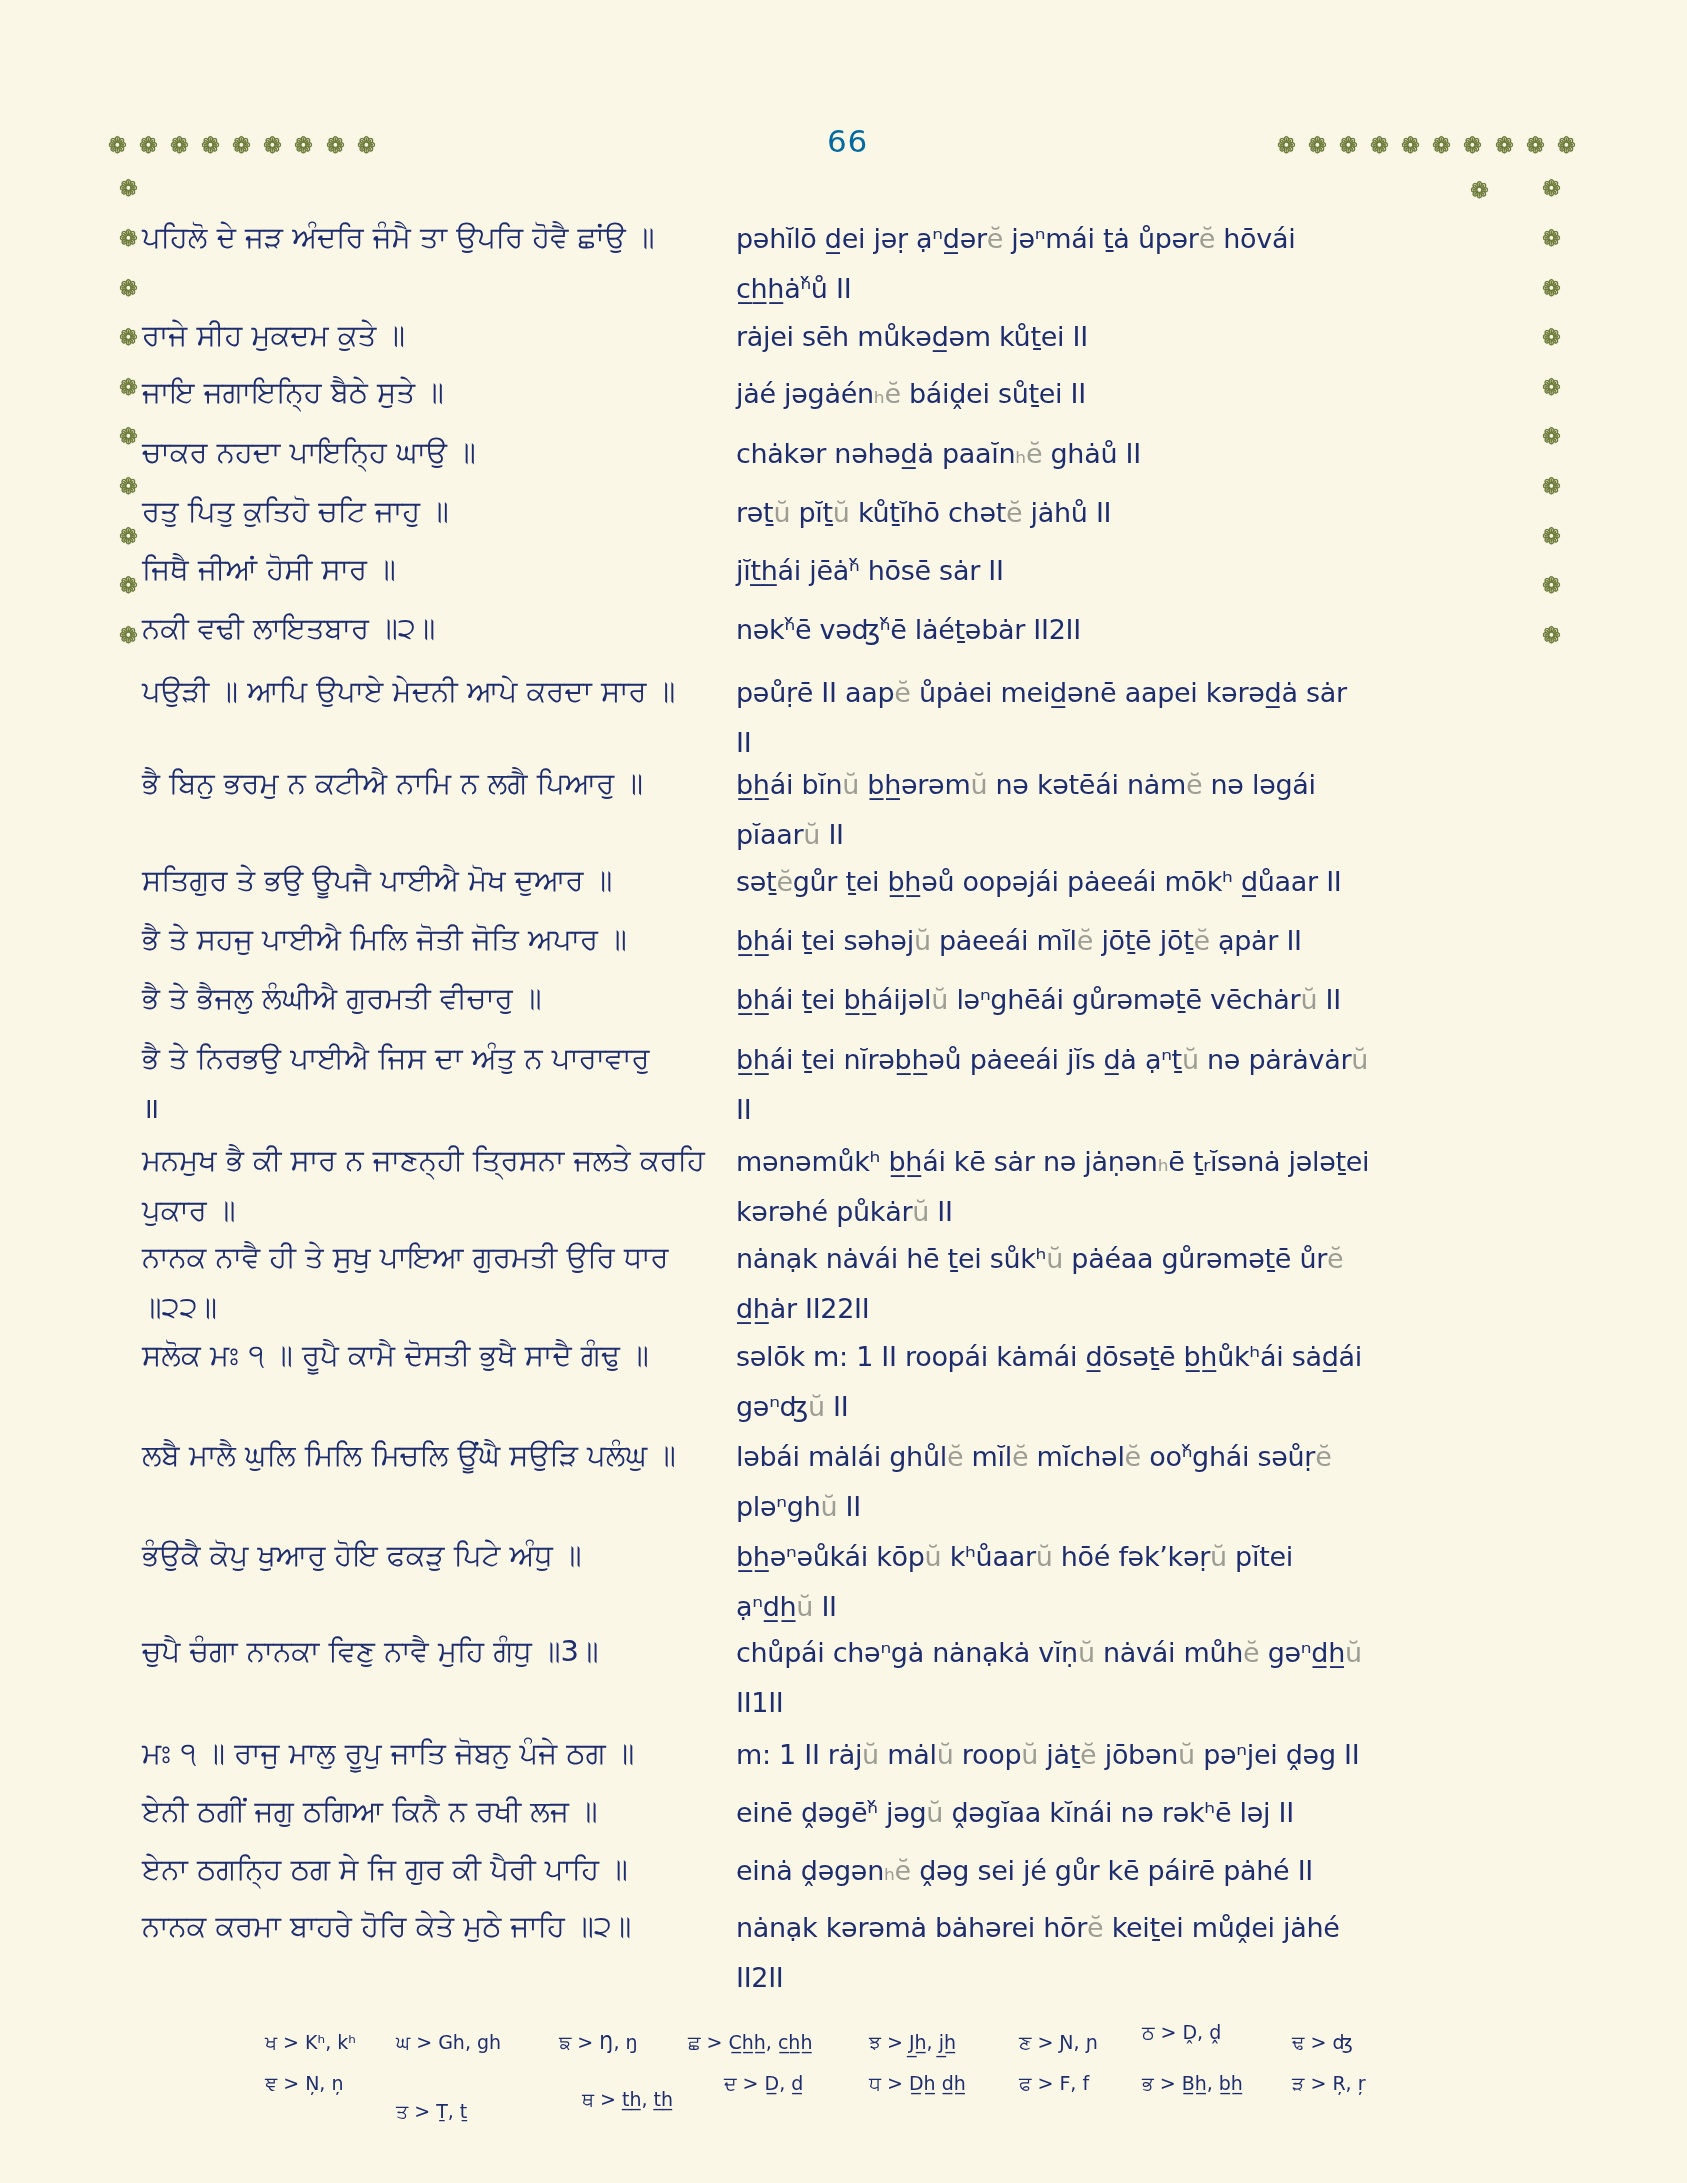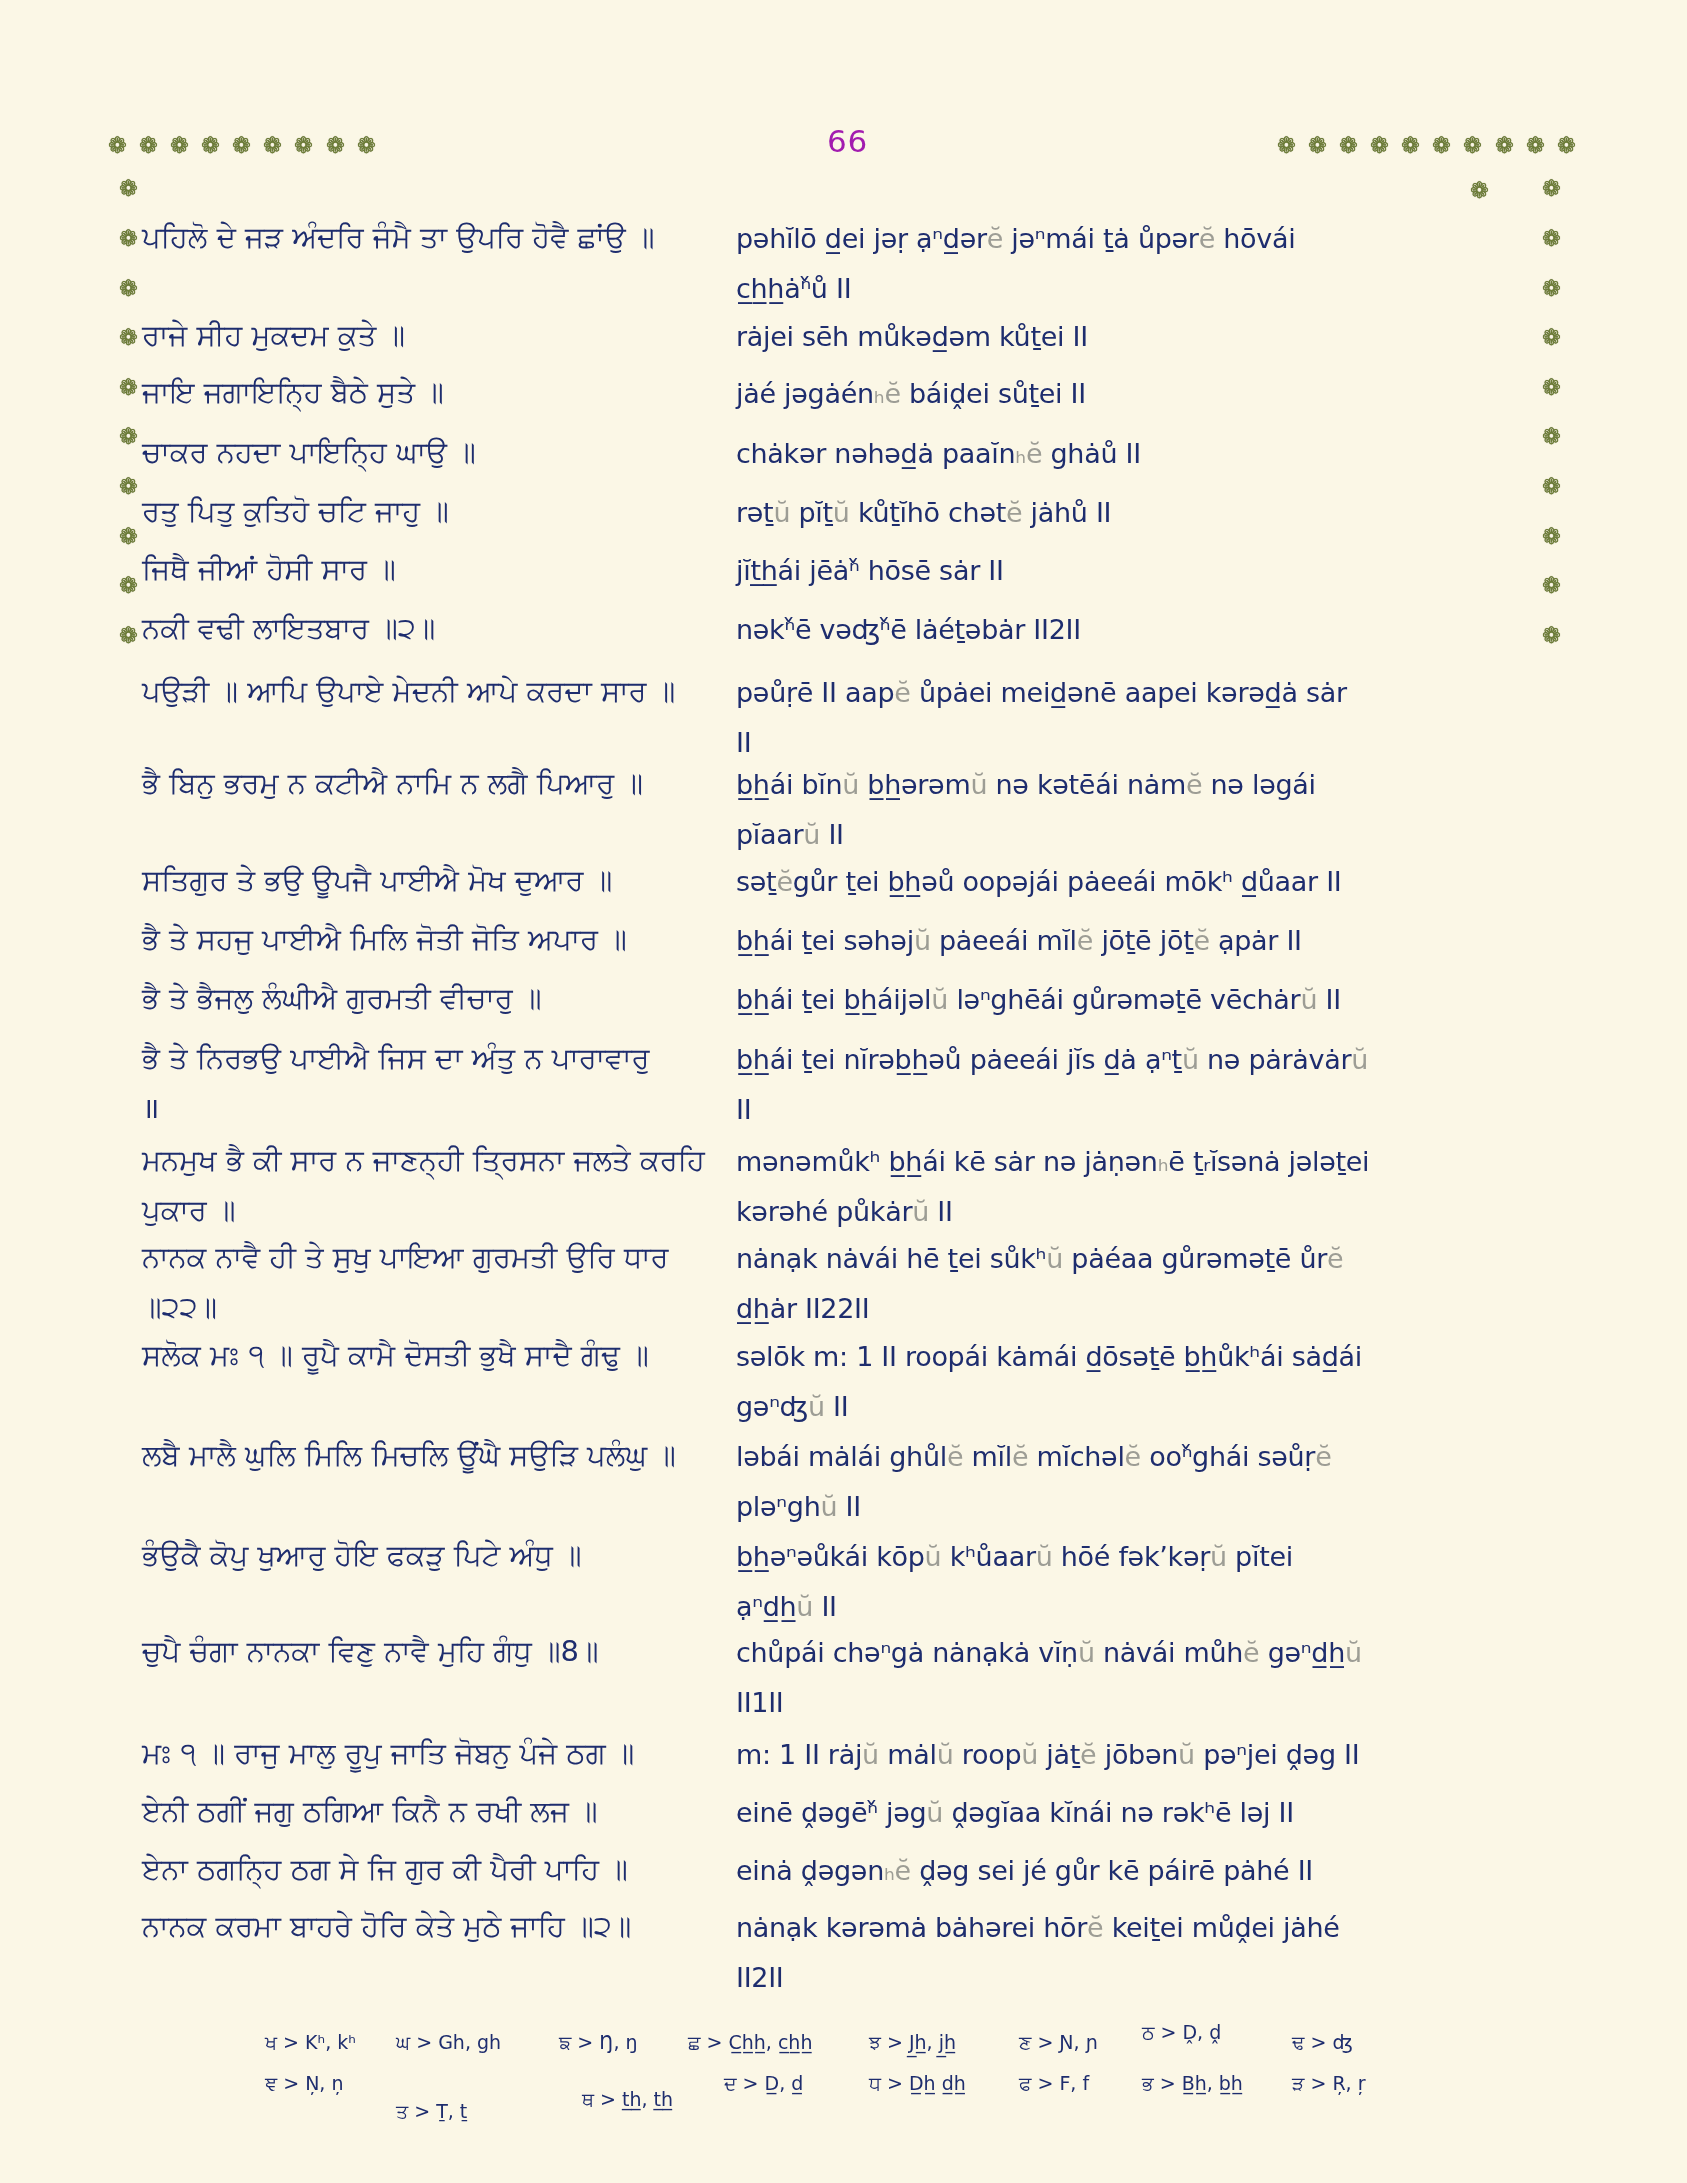--- a/index.html
+++ b/index.html
@@ -5,21 +5,21 @@
   html,body { margin:0; padding:0; }
   .page {
     position:relative;
     width:1687px; height:2183px;
     background:#fbf7e6;
     overflow:hidden;
     font-family:"DejaVu Sans", sans-serif;
   }
   .page-number {
     position:absolute; left:827px; top:123px;
-    font-size:31px; color:#a21caf; letter-spacing:0.7px;
+    font-size:31px; color:#0369a1; letter-spacing:0.7px;
   }
   .flower {
     position:absolute;
     font-size:22.5px; line-height:22.5px;
     color:#6e7f37;
     text-shadow:0 0 0.7px #46511f;
   }
   .verse-row { position:absolute; left:0; top:0; width:1687px; }
   .gurmukhi-cell {
     position:absolute; left:142px; top:0;
@@ -170,21 +170,21 @@
         <div class="gurmukhi-cell">ਲਬੈ ਮਾਲੈ ਘੁਲਿ ਮਿਲਿ ਮਿਚਲਿ ਊਂਘੈ ਸਉੜਿ ਪਲੰਘੁ ॥</div>
         <div class="translit-cell">ləbái mȧlái  ghůl<span class="g">ĕ</span> mĭl<span class="g">ĕ</span> mĭchəl<span class="g">ĕ</span> ooⁿ̌ghái səůṛ<span class="g">ĕ</span>
 pləⁿgh<span class="g">ŭ</span> II</div>
       </div>
       <div class="verse-row" style="top: 1530px;">
         <div class="gurmukhi-cell">ਭੰਉਕੈ ਕੋਪੁ ਖੁਆਰੁ ਹੋਇ ਫਕੜੁ ਪਿਟੇ ਅੰਧੁ ॥</div>
         <div class="translit-cell">b̲h̲əⁿəůkái  kōp<span class="g">ŭ</span> kʰůaar<span class="g">ŭ</span>  hōé fək’kəṛ<span class="g">ŭ</span> pĭtei
 ạⁿd̲h̲<span class="g">ŭ</span> II</div>
       </div>
       <div class="verse-row" style="top: 1626px;">
-        <div class="gurmukhi-cell">ਚੁਪੈ ਚੰਗਾ ਨਾਨਕਾ ਵਿਣੁ ਨਾਵੈ ਮੁਹਿ ਗੰਧੁ ॥8॥</div>
+        <div class="gurmukhi-cell">ਚੁਪੈ ਚੰਗਾ ਨਾਨਕਾ ਵਿਣੁ ਨਾਵੈ ਮੁਹਿ ਗੰਧੁ ॥3॥</div>
         <div class="translit-cell">chůpái chəⁿgȧ  nȧnạkȧ vĭṇ<span class="g">ŭ</span> nȧvái můh<span class="g">ĕ</span> gəⁿd̲h̲<span class="g">ŭ</span>
 II1II</div>
       </div>
       <div class="verse-row" style="top: 1728px;">
         <div class="gurmukhi-cell">ਮਃ ੧ ॥ ਰਾਜੁ ਮਾਲੁ ਰੂਪੁ ਜਾਤਿ ਜੋਬਨੁ ਪੰਜੇ ਠਗ ॥</div>
         <div class="translit-cell">m: 1 II rȧj<span class="g">ŭ</span> mȧl<span class="g">ŭ</span> roop<span class="g">ŭ</span> jȧṯ<span class="g">ĕ</span> jōbən<span class="g">ŭ</span> pəⁿjei  ḓəg II</div>
       </div>
       <div class="verse-row" style="top: 1786px;">
         <div class="gurmukhi-cell">ਏਨੀ ਠਗੀਂ ਜਗੁ ਠਗਿਆ ਕਿਨੈ ਨ ਰਖੀ ਲਜ ॥</div>
         <div class="translit-cell">einē  ḓəgēⁿ̌  jəg<span class="g">ŭ</span>  ḓəgĭaa kĭnái nə  rəkʰē  ləj II</div>

